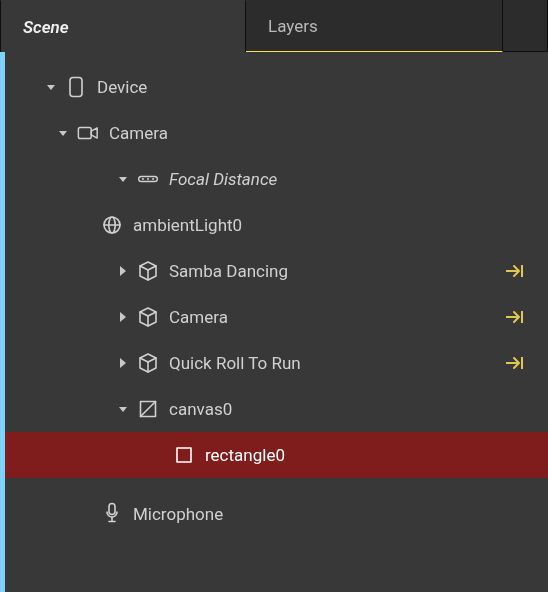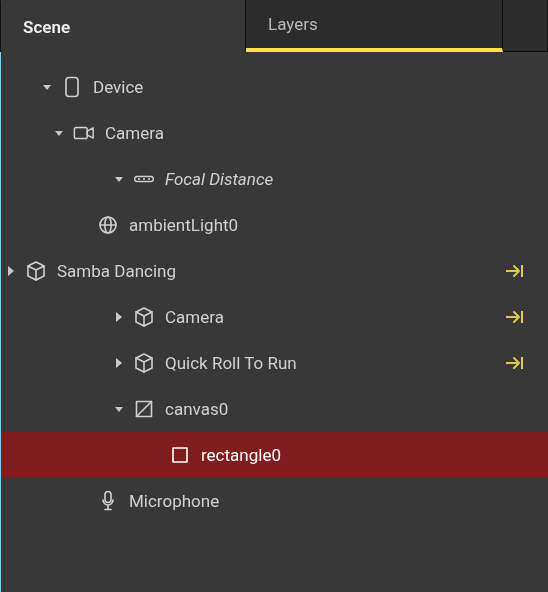--- a/index.html
+++ b/index.html
@@ -21,39 +21,39 @@
     height: 52px;
   }
   .tab {
     display: flex;
     align-items: center;
     padding: 0 22px;
     font-size: 17px;
     cursor: pointer;
     color: #b8b8b8;
     background: #2c2c2c;
-    border-bottom: 4px solid #fde047;
+    border-bottom: 1px solid #fde047;
     border-right: 1px solid #0e0e0e;
   }
   .tab.active {
     background: #383838;
     border-bottom: none;
     color: #f0f0f0;
     font-weight: 600;
     border-top: 1px solid #383838;
   }
-  .tab.scene { width: 262px; border-left: 1px solid #0e0e0e; }
+  .tab.scene { width: 262px; border-left: 1px solid #0e0e0e; font-style: italic; }
   .tab.layers { width: 274px; }
   .tab.gap { flex: 1; background: #2c2c2c; border-bottom: 1px solid #0e0e0e; }
 
   .tree {
     flex: 1;
     background: #383838;
     padding-top: 12px;
-    border-left: 1px solid #7dd3fc;
+    border-left: 5px solid #7dd3fc;
   }
   .row {
     display: flex;
     align-items: center;
     height: 46px;
     position: relative;
   }
   .row.selected { background: #7f1d1d; color: #fff; }
   .row .disclosure {
     width: 20px; height: 20px; display: flex; align-items: center; justify-content: center;
@@ -145,21 +145,21 @@
         <span class="disclosure none"></span>
         <span class="obj-icon">
           <svg width="20" height="20" viewBox="0 0 20 20">
             <circle cx="10" cy="10" r="8" stroke="currentColor" stroke-width="1.6" fill="none" stroke-linecap="round" stroke-linejoin="round"></circle>
             <ellipse cx="10" cy="10" rx="3.2" ry="8" stroke="currentColor" stroke-width="1.6" fill="none" stroke-linecap="round" stroke-linejoin="round"></ellipse>
             <line x1="2" y1="10" x2="18" y2="10" stroke="currentColor" stroke-width="1.6" fill="none" stroke-linecap="round" stroke-linejoin="round"></line>
           </svg>
         </span>
         <span class="label">ambientLight0</span>
       </div>
-      <div class="row" style="">
+      <div class="row" style="padding-left: 108px;">
         <span class="disclosure">
           <svg width="12" height="12" viewBox="0 0 12 12">
             <polyline points="3,1 9,6 3,11" fill="#c8c8c8"></polyline>
           </svg>
         </span>
         <span class="obj-icon">
           <svg width="20" height="22" viewBox="0 0 20 22">
             <path d="M10 2 L18 6 V16 L10 20 L2 16 V6 Z" stroke="currentColor" stroke-width="1.6" fill="none" stroke-linecap="round" stroke-linejoin="round"></path>
             <path d="M2 6 L10 10 L18 6" stroke="currentColor" stroke-width="1.6" fill="none" stroke-linecap="round" stroke-linejoin="round"></path>
             <line x1="10" y1="10" x2="10" y2="20" stroke="currentColor" stroke-width="1.6" fill="none" stroke-linecap="round" stroke-linejoin="round"></line>
@@ -234,21 +234,21 @@
       </div>
       <div class="row selected" style="padding-left: 144px;">
         <span class="disclosure none"></span>
         <span class="obj-icon">
           <svg width="20" height="20" viewBox="0 0 20 20">
             <rect x="3" y="3" width="14" height="14" stroke="currentColor" stroke-width="1.6" fill="none" stroke-linecap="round" stroke-linejoin="round"></rect>
           </svg>
         </span>
         <span class="label">rectangle0</span>
       </div>
-      <div class="row" style="padding-left: 72px;">
+      <div class="row" style="padding-left: 72px; align-items: flex-end;">
         <span class="disclosure none"></span>
         <span class="obj-icon">
           <svg width="16" height="22" viewBox="0 0 16 22">
             <rect x="5" y="1.5" width="6" height="11" rx="3" stroke="currentColor" stroke-width="1.6" fill="none" stroke-linecap="round" stroke-linejoin="round"></rect>
             <path d="M3 10 a5 5 0 0 0 10 0" stroke="currentColor" stroke-width="1.6" fill="none" stroke-linecap="round" stroke-linejoin="round"></path>
             <line x1="8" y1="15" x2="8" y2="19" stroke="currentColor" stroke-width="1.6" fill="none" stroke-linecap="round" stroke-linejoin="round"></line>
             <line x1="5" y1="19.5" x2="11" y2="19.5" stroke="currentColor" stroke-width="1.6" fill="none" stroke-linecap="round" stroke-linejoin="round"></line>
           </svg>
         </span>
         <span class="label">Microphone</span>

